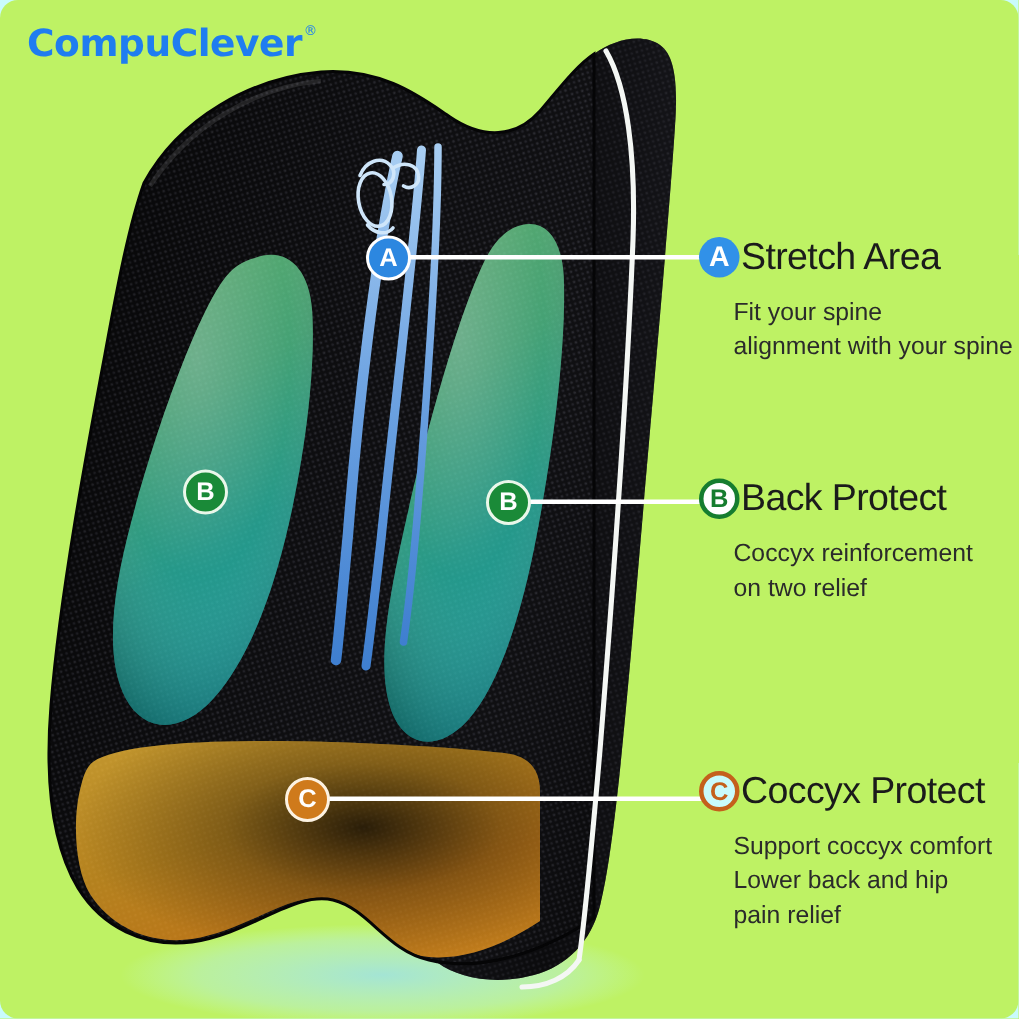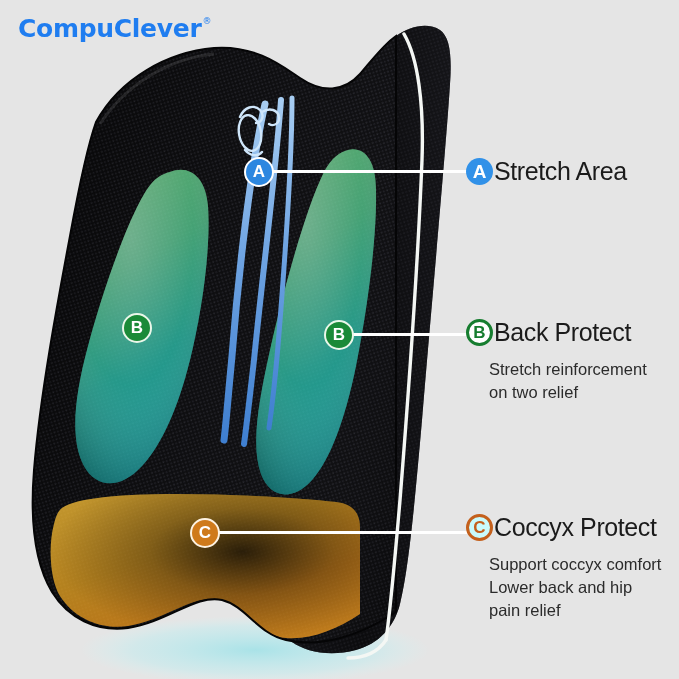--- a/index.html
+++ b/index.html
@@ -13,21 +13,22 @@
     font-family: "Liberation Sans", sans-serif;
     overflow: hidden;
     position: relative;
   }
 
   #infographic {
     position: absolute;
     inset: 0;
     width: 679px;
     height: 679px;
-    background: #e5e5e5;
+    background: #bef264;
+    border-radius: 12px;
   }
 
   
   .logo {
     position: absolute;
     left: 18px;
     top: 16px;
     z-index: 40;
     display: flex;
     align-items: flex-start;
@@ -414,31 +415,35 @@
     <span>C</span>
   </div>
 
   <div class="callout" style="top:157px;">
     <div class="callout-head">
       <span class="head-badge badge-a">
         <span>A</span>
       </span>
       <span class="head-title">Stretch Area</span>
     </div>
+    <div class="callout-desc">
+      <div>Fit your spine</div>
+      <div>alignment with your spine</div>
+    </div>
   </div>
 
   <div class="callout" style="top:318px;">
     <div class="callout-head">
       <span class="head-badge badge-b">
         <span>B</span>
       </span>
       <span class="head-title">Back Protect</span>
     </div>
     <div class="callout-desc">
-      <div>Stretch reinforcement</div>
+      <div>Coccyx reinforcement</div>
       <div>on two relief</div>
     </div>
   </div>
 
   <div class="callout" style="top:513px;">
     <div class="callout-head">
       <span class="head-badge badge-c">
         <span>C</span>
       </span>
       <span class="head-title">Coccyx Protect</span>

